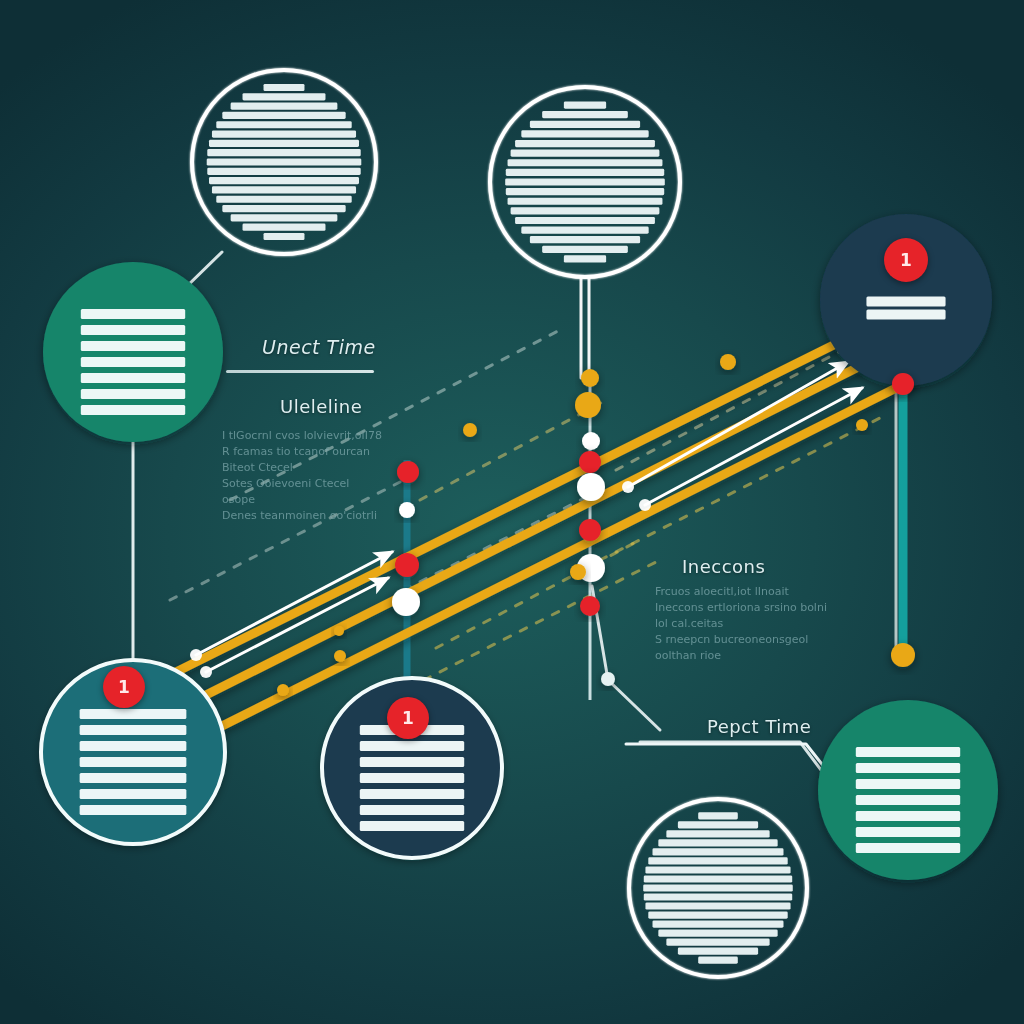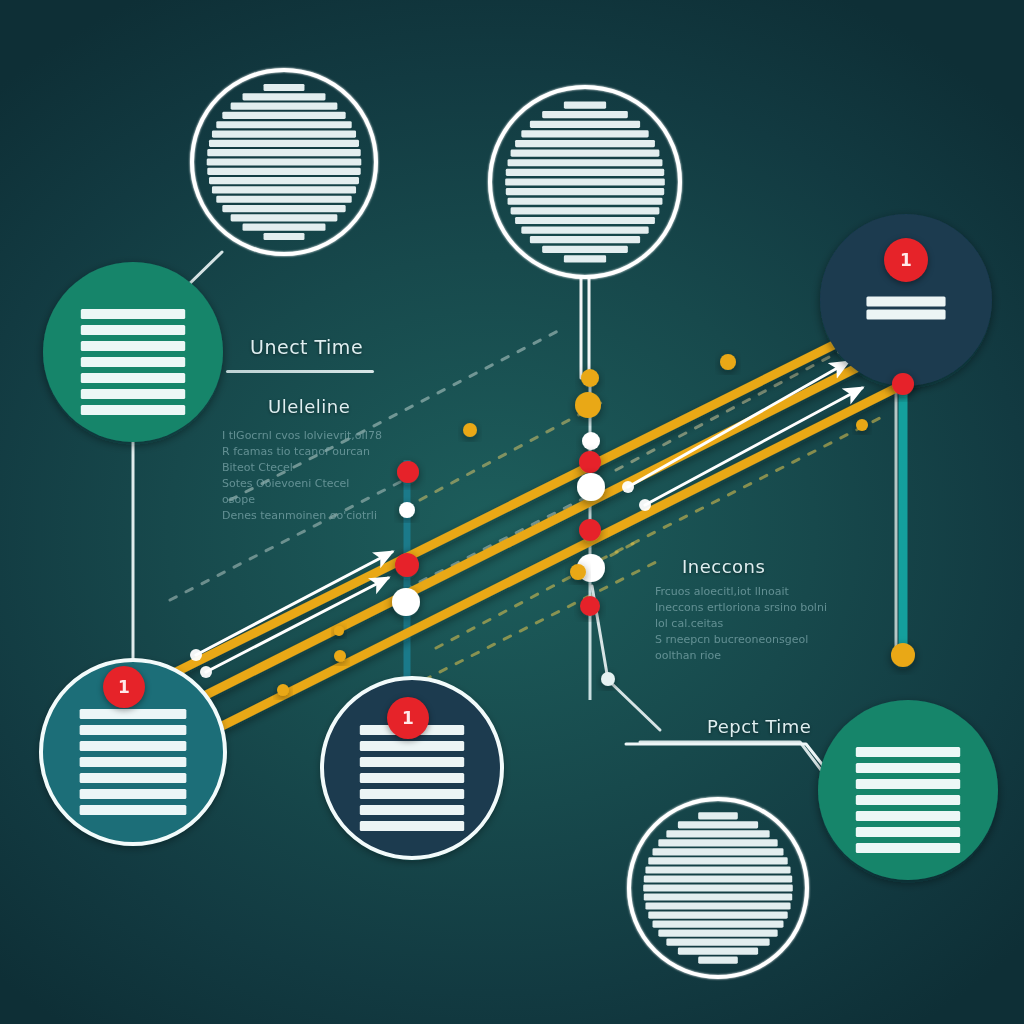--- a/index.html
+++ b/index.html
@@ -217,25 +217,25 @@
         <circle cx="470" cy="430" r="7" fill="#e9a817" filter="url(#soft)"></circle>
         <circle cx="728" cy="362" r="8" fill="#e9a817" filter="url(#soft)"></circle>
         <circle cx="862" cy="425" r="6" fill="#e9a817" filter="url(#soft)"></circle>
         <circle cx="340" cy="656" r="6" fill="#e9a817" filter="url(#soft)"></circle>
         <circle cx="283" cy="690" r="6" fill="#e9a817" filter="url(#soft)"></circle>
         <circle cx="339" cy="631" r="5" fill="#e9a817" filter="url(#soft)"></circle>
         <circle cx="608" cy="679" r="7" fill="#e6f2f2" filter="url(#soft)"></circle>
       </g>
   </svg>
 
-  <div class="label h-title" style="left:250px;top:336px;">Unect Time</div>
+  <div class="label h-title" style="left:262px;top:336px;font-style:italic;">Unect Time</div>
   <div style="position:absolute;left:226px;top:370px;width:148px;height:3px;
               background:linear-gradient(90deg,#cfe0e2,#eef7f8);border-radius:2px;opacity:.9;"></div>
 
-  <div class="label h-sub" style="left:268px;top:396px;">Uleleline</div>
+  <div class="label h-sub" style="left:280px;top:396px;">Uleleline</div>
 
   <div class="body-txt" style="left:222px;top:428px;width:160px;">
     <div>I tlGocrnl cvos lolvievrit,oiI78</div>
     <div>R fcamas tio tcanof ourcan Biteot Ctecel</div>
     <div>Sotes Ooievoeni Ctecel osope</div>
     <div>Denes teanmoinen oo'ciotrli</div>
   </div>
 
   <div class="label h-sub" style="left:682px;top:556px;">Ineccons</div>
 

